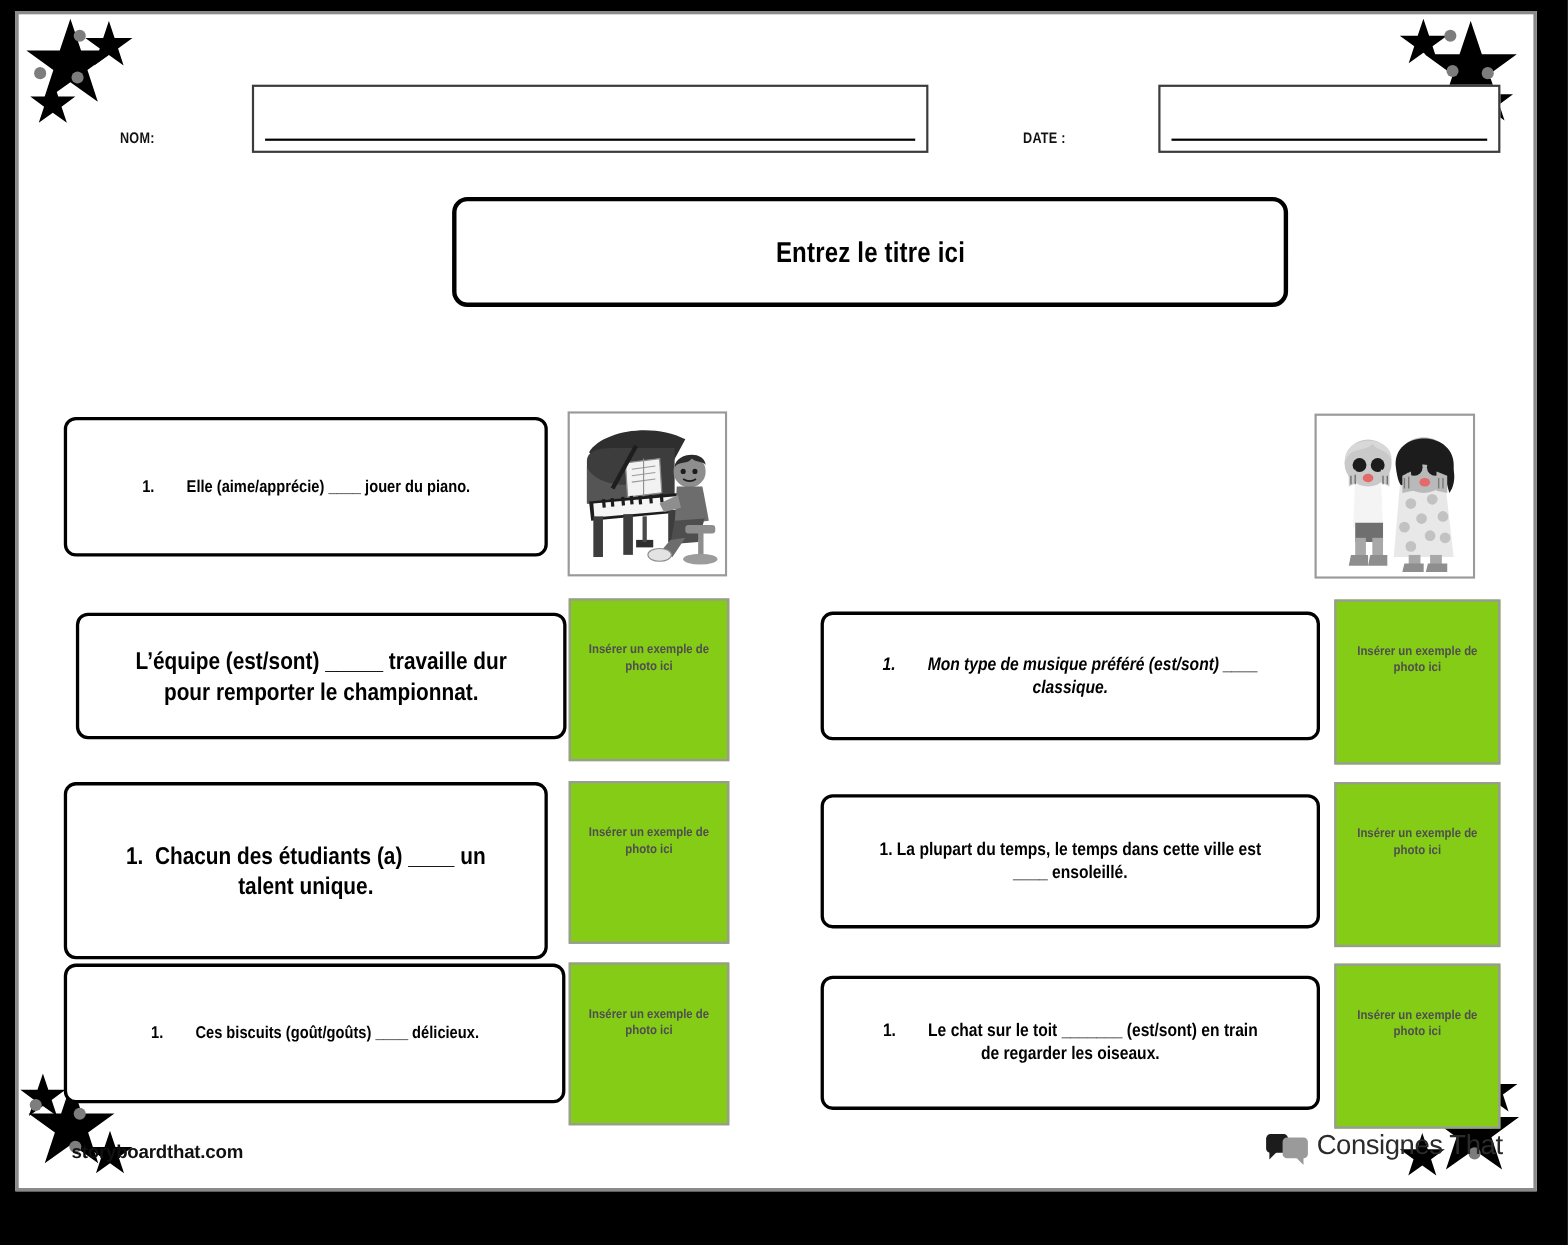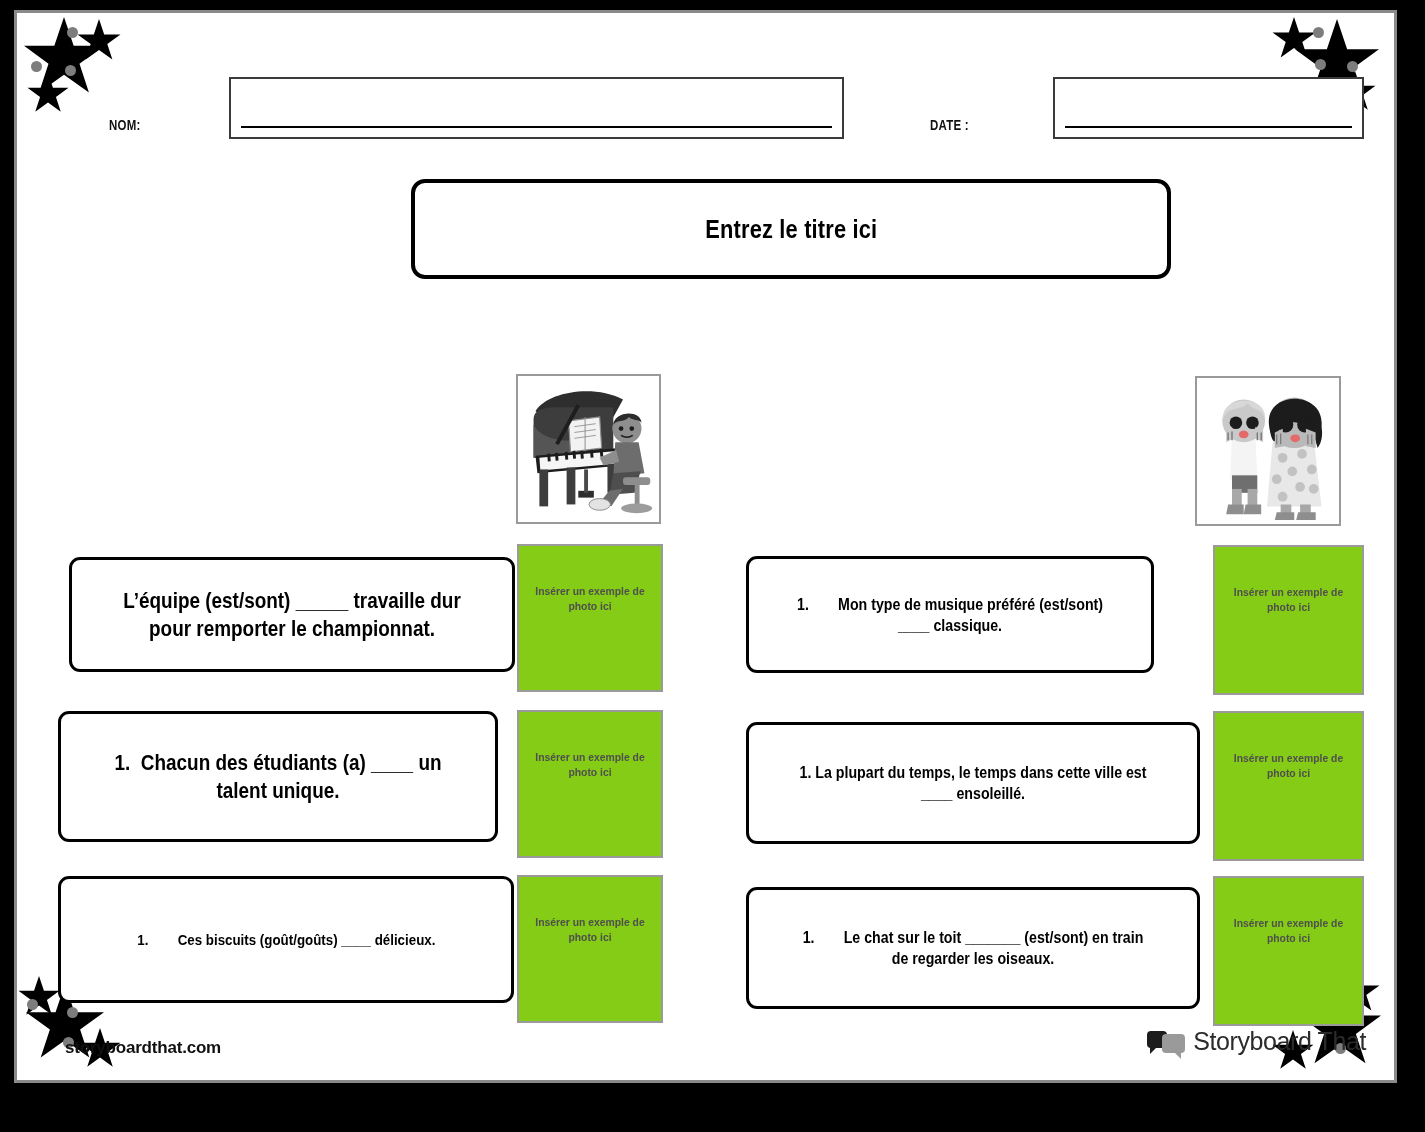--- a/index.html
+++ b/index.html
@@ -231,20 +231,23 @@
     <div class="label" style="left:913px; top:104px;">DATE :</div>
     <div class="field-box" style="left:1036px; top:64px; width:311px; height:62px;">
       <span class="field-rule"></span>
     </div>
 
     <div class="title-box">
       <span class="title-text">Entrez le titre ici</span>
     </div>
 
 
+    <div class="qbox" style="left:41px; top:366px; width:440px; height:127px;">
+      <div class="qtext sm"><span>1.</span><span class="qnum-tab"></span><span>Elle (aime/apprécie) ____ jouer du piano.</span></div>
+    </div>
     <div class="photo-art" style="left:499px; top:361px; width:145px; height:150px;">
       <svg viewBox="0 0 145 150" width="141" height="146" aria-hidden="true">
         <rect x="0" y="0" width="145" height="150" fill="#ffffff"></rect>
 
         <path d="M18 36 C30 16 78 8 108 24 L96 46 C74 32 40 34 30 48 Z" fill="#2e2e2e"></path>
 
         <path d="M16 44 C16 36 24 32 40 32 L98 32 L98 84 L16 84 Z" fill="#3d3d3d"></path>
         <path d="M16 50 C22 62 40 68 60 66 L60 84 L16 84 Z" fill="#555555"></path>
 
         <path d="M52 46 L84 42 L86 74 L54 78 Z" fill="#f2f2f2" stroke="#8b8b8b" stroke-width="1.2"></path>
@@ -294,21 +297,21 @@
       </svg>
     </div>
 
     <div class="qbox" style="left:52px; top:544px; width:446px; height:115px;">
       <div class="qtext lg"><span>L’équipe (est/sont) _____ travaille dur pour remporter le championnat.</span></div>
     </div>
     <div class="photo-box" style="left:500px; top:531px; width:146px; height:148px;">
       <span class="photo-hint">Insérer un exemple de photo ici</span>
     </div>
 
-    <div class="qbox" style="left:41px; top:698px; width:440px; height:131px;">
+    <div class="qbox" style="left:41px; top:698px; width:440px; height:161px;">
       <div class="qtext lg"><span>1.</span>&nbsp;&nbsp;<span>Chacun des étudiants (a) ____ un talent unique.</span></div>
     </div>
     <div class="photo-box" style="left:500px; top:697px; width:146px; height:148px;">
       <span class="photo-hint">Insérer un exemple de photo ici</span>
     </div>
 
     <div class="qbox" style="left:41px; top:863px; width:456px; height:127px;">
       <div class="qtext sm"><span>1.</span><span class="qnum-tab"></span><span>Ces biscuits (goût/goûts) ____ délicieux.</span></div>
     </div>
     <div class="photo-box" style="left:500px; top:862px; width:146px; height:148px;">
@@ -364,21 +367,21 @@
         <path d="M112 52 L122 56 L122 72 L112 70 Z" fill="#b9b9b9"></path>
         <g stroke="#7a7a7a" stroke-width="1.3" fill="none">
           <path d="M82 58 v10"></path>
             <path d="M86 57 v11"></path>
           <path d="M114 58 v10"></path>
             <path d="M118 58 v10"></path>
         </g>
       </svg>
     </div>
 
-    <div class="qbox" style="left:729px; top:543px; width:408px; height:117px;">
+    <div class="qbox" style="left:729px; top:543px; width:454px; height:117px;font-style:italic;">
       <div class="qtext md"><span>1.</span><span class="qnum-tab"></span><span>Mon type de musique préféré (est/sont) ____ classique.</span></div>
     </div>
     <div class="photo-box" style="left:1196px; top:532px; width:151px; height:150px;">
       <span class="photo-hint">Insérer un exemple de photo ici</span>
     </div>
 
     <div class="qbox" style="left:729px; top:709px; width:454px; height:122px;">
       <div class="qtext md"><span>1.</span>&nbsp;<span>La plupart du temps, le temps dans cette ville est ____ ensoleillé.</span></div>
     </div>
     <div class="photo-box" style="left:1196px; top:698px; width:151px; height:150px;">
@@ -392,17 +395,17 @@
       <span class="photo-hint">Insérer un exemple de photo ici</span>
     </div>
 
     <div class="watermark">storyboardthat.com</div>
 
     <div class="logo">
       <span class="bubbles">
         <span class="bub-a"></span>
         <span class="bub-b"></span>
       </span>
-      <span class="logo-text">Storyboard That</span>
+      <span class="logo-text">Consignes That</span>
     </div>
 
   </div>
 </div>
 
 </body></html>

